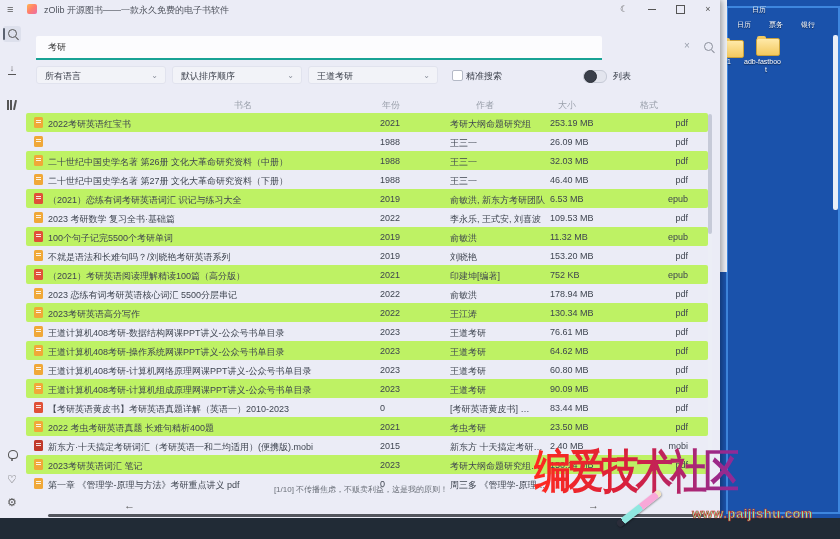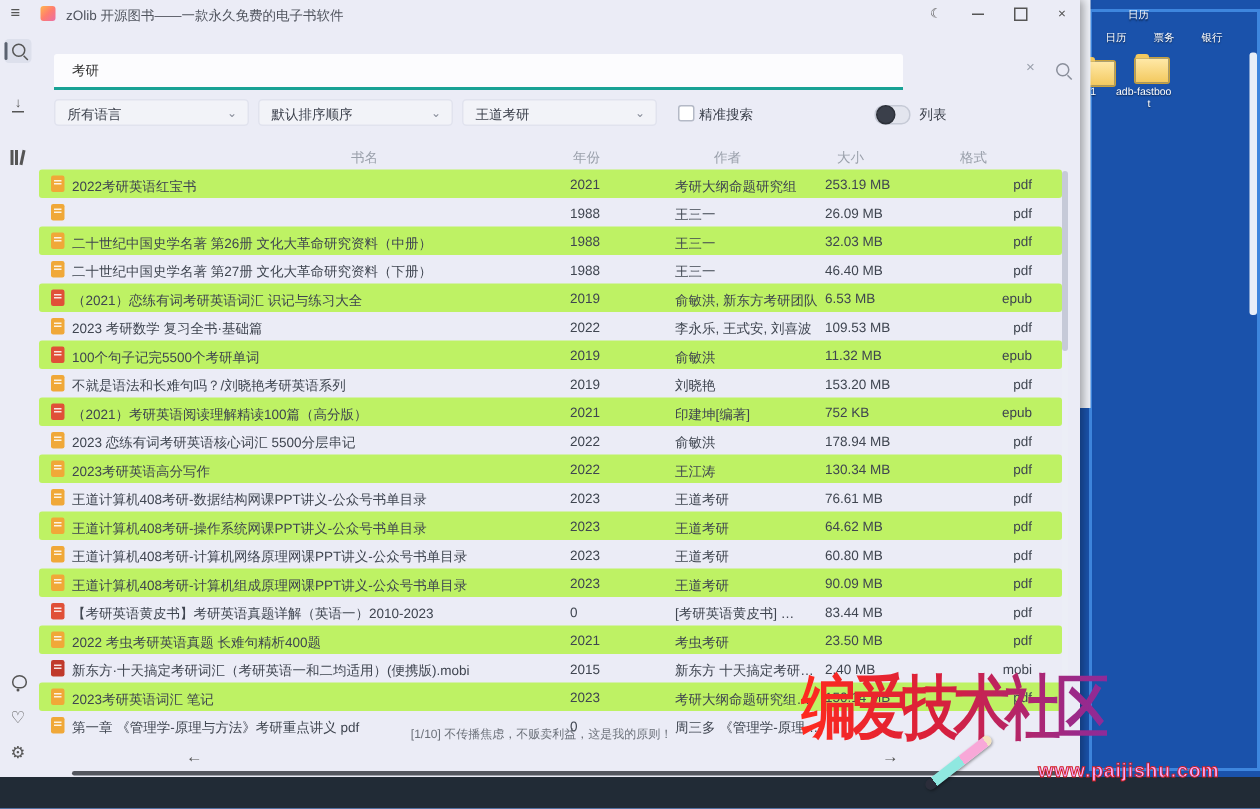--- a/index.html
+++ b/index.html
@@ -70,21 +70,21 @@
   #vthumb{left:0;top:0;width:4px;height:120px;background:#c6cad8;border-radius:2px;}
   
   #pag-prev{left:124px;top:499px;font-size:11px;color:#555;}
   #pag-next{left:588px;top:499px;font-size:11px;color:#555;}
   #pag-info{left:36px;top:484px;width:650px;text-align:center;font-size:8px;color:#6b7079;}
   #hscroll{left:48px;top:514px;width:658px;height:3px;background:#53565e;border-radius:2px;}
   
   #taskbar{left:0;top:518px;width:840px;height:21px;background:#212b36;}
   
   #wm{left:534px;top:441px;font-family:"DejaVu Serif",serif;font-weight:bold;font-size:37px;letter-spacing:-3px;background:linear-gradient(90deg,#ff2a1e,#d8203c 45%,#8d2b9a);-webkit-background-clip:text;background-clip:text;color:transparent;transform:scaleY(1.25);transform-origin:top;white-space:nowrap;}
-  #wm-url{left:692px;top:506px;font-weight:bold;font-size:13px;color:#f0abfc;-webkit-text-stroke:0.6px #d01818;letter-spacing:.5px;z-index:60;}
+  #wm-url{left:692px;top:506px;font-weight:bold;font-size:13px;color:#86efac;-webkit-text-stroke:0.6px #d01818;letter-spacing:.5px;z-index:60;}
   #pencil{left:612px;top:505px;width:54px;height:7px;border-radius:4px;background:linear-gradient(90deg,#2b2d3a 0 12%,#8fe8e0 12% 55%,#f8a8d8 55% 92%,#f3e3c0 92%);transform:rotate(-38deg);z-index:60;box-shadow:0 1px 2px rgba(0,0,0,.4);}
   .z50{z-index:50;}
 </style>
 </head>
 <body>
 
 <div id="desktop" class="abs"></div>
 <div id="desk-frame" class="abs"></div>
 <div id="right-thumb" class="abs"></div>
 

